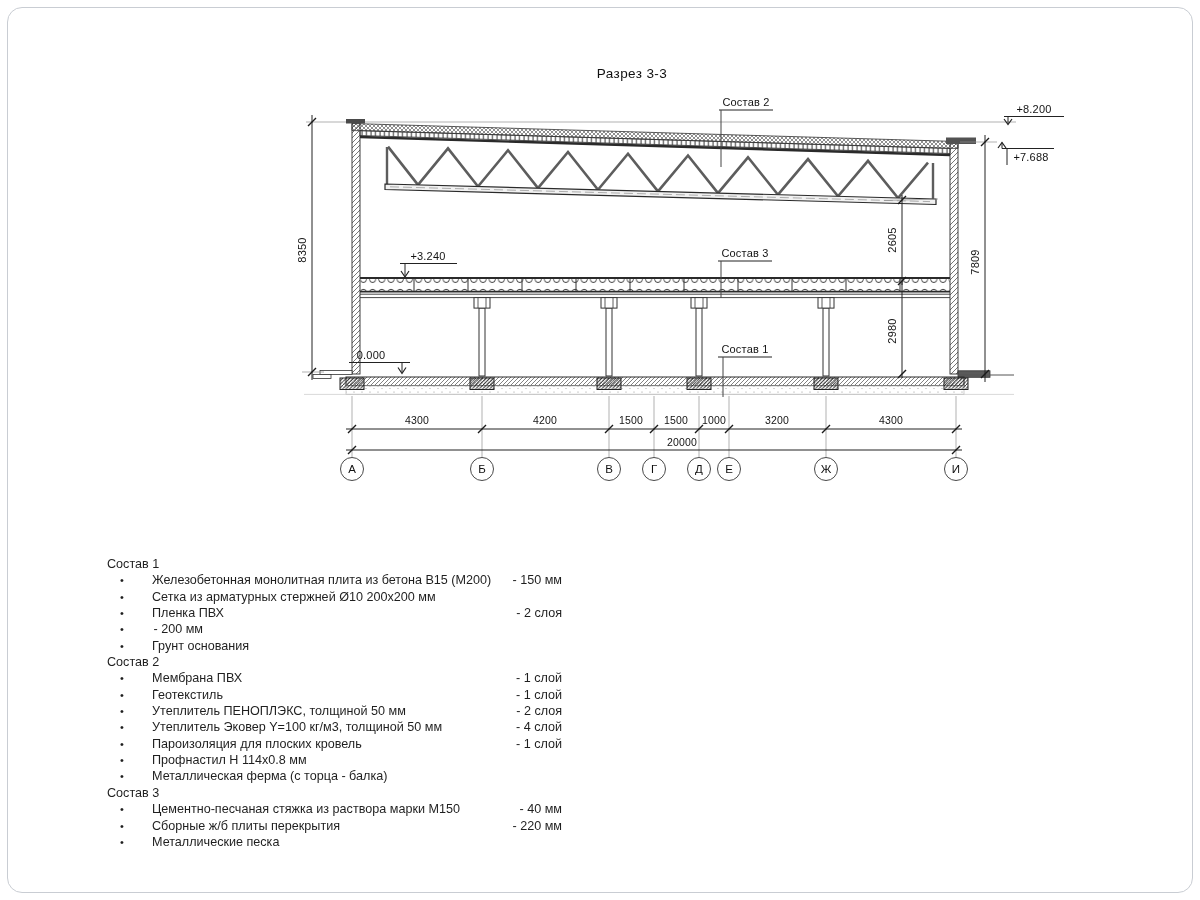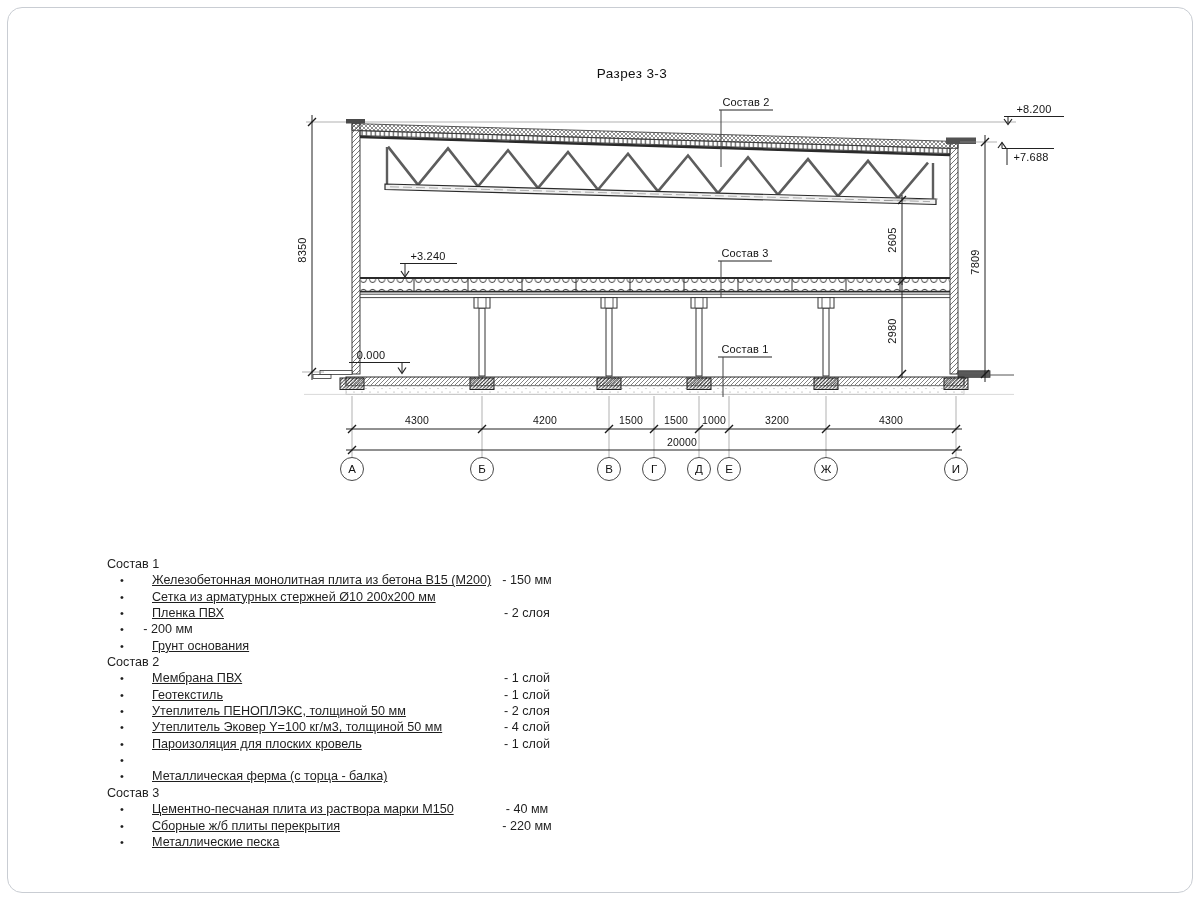--- a/index.html
+++ b/index.html
@@ -11,22 +11,22 @@
   .dtext-sm{font-family:"Liberation Sans",sans-serif;font-size:10.5px;fill:#141414;letter-spacing:.2px;}
   .title-text{font-family:"Liberation Sans",sans-serif;font-size:13.5px;fill:#111;letter-spacing:.4px;}
   .axis-text{font-family:"Liberation Sans",sans-serif;font-size:11.5px;fill:#111;}
   .ext{stroke:#8f8f8f;stroke-width:.7;}
   .dim{stroke:#222;stroke-width:1;}
   .tick{stroke:#1a1a1a;stroke-width:1.4;}
   .legend{position:absolute;left:107px;top:556px;width:455px;font-size:12.6px;line-height:16.35px;color:#1f1f1f;}
   .lg-head{font-weight:400;}
   .lg-row{display:flex;align-items:baseline;}
   .lg-bullet{width:13px;padding-left:13px;flex:none;font-size:11px;}
-  .lg-text{flex:1 1 auto;padding-left:19px;white-space:nowrap;text-decoration:underline;}
-  .lg-val{flex:none;white-space:nowrap;text-align:center;min-width:70px;}
+  .lg-text{flex:1 1 auto;padding-left:19px;white-space:nowrap;}
+  .lg-val{flex:none;white-space:nowrap;text-align:right;min-width:70px;}
 </style>
 </head>
 <body>
 
 <div class="page-frame"></div>
 
 <div class="drawing-wrap">
 <svg width="1200" height="520" viewBox="0 0 1200 520">
   <defs>
     <pattern id="wallh" width="5" height="5" patternUnits="userSpaceOnUse">
@@ -275,32 +275,33 @@
     <span class="lg-text">Утеплитель Эковер Y=100 кг/м3, толщиной 50 мм</span>
     <span class="lg-val">- 4 слой</span>
   </div>
   <div class="lg-row">
     <span class="lg-bullet">•</span>
     <span class="lg-text">Пароизоляция для плоских кровель</span>
     <span class="lg-val">- 1 слой</span>
   </div>
   <div class="lg-row">
     <span class="lg-bullet">•</span>
+    <span class="lg-text">Профнастил Н 114х0.8 мм</span>
     <span class="lg-val"></span>
   </div>
   <div class="lg-row">
     <span class="lg-bullet">•</span>
     <span class="lg-text">Металлическая ферма (с торца - балка)</span>
     <span class="lg-val"></span>
   </div>
 
   <div class="lg-head">Состав 3</div>
   <div class="lg-row">
     <span class="lg-bullet">•</span>
-    <span class="lg-text">Цементно-песчаная плита из раствора марки М150</span>
+    <span class="lg-text">Цементно-песчаная стяжка из раствора марки М150</span>
     <span class="lg-val">-  40 мм</span>
   </div>
   <div class="lg-row">
     <span class="lg-bullet">•</span>
     <span class="lg-text">Сборные ж/б плиты перекрытия</span>
     <span class="lg-val">-  220 мм</span>
   </div>
   <div class="lg-row">
     <span class="lg-bullet">•</span>
     <span class="lg-text">Металлические песка</span>

